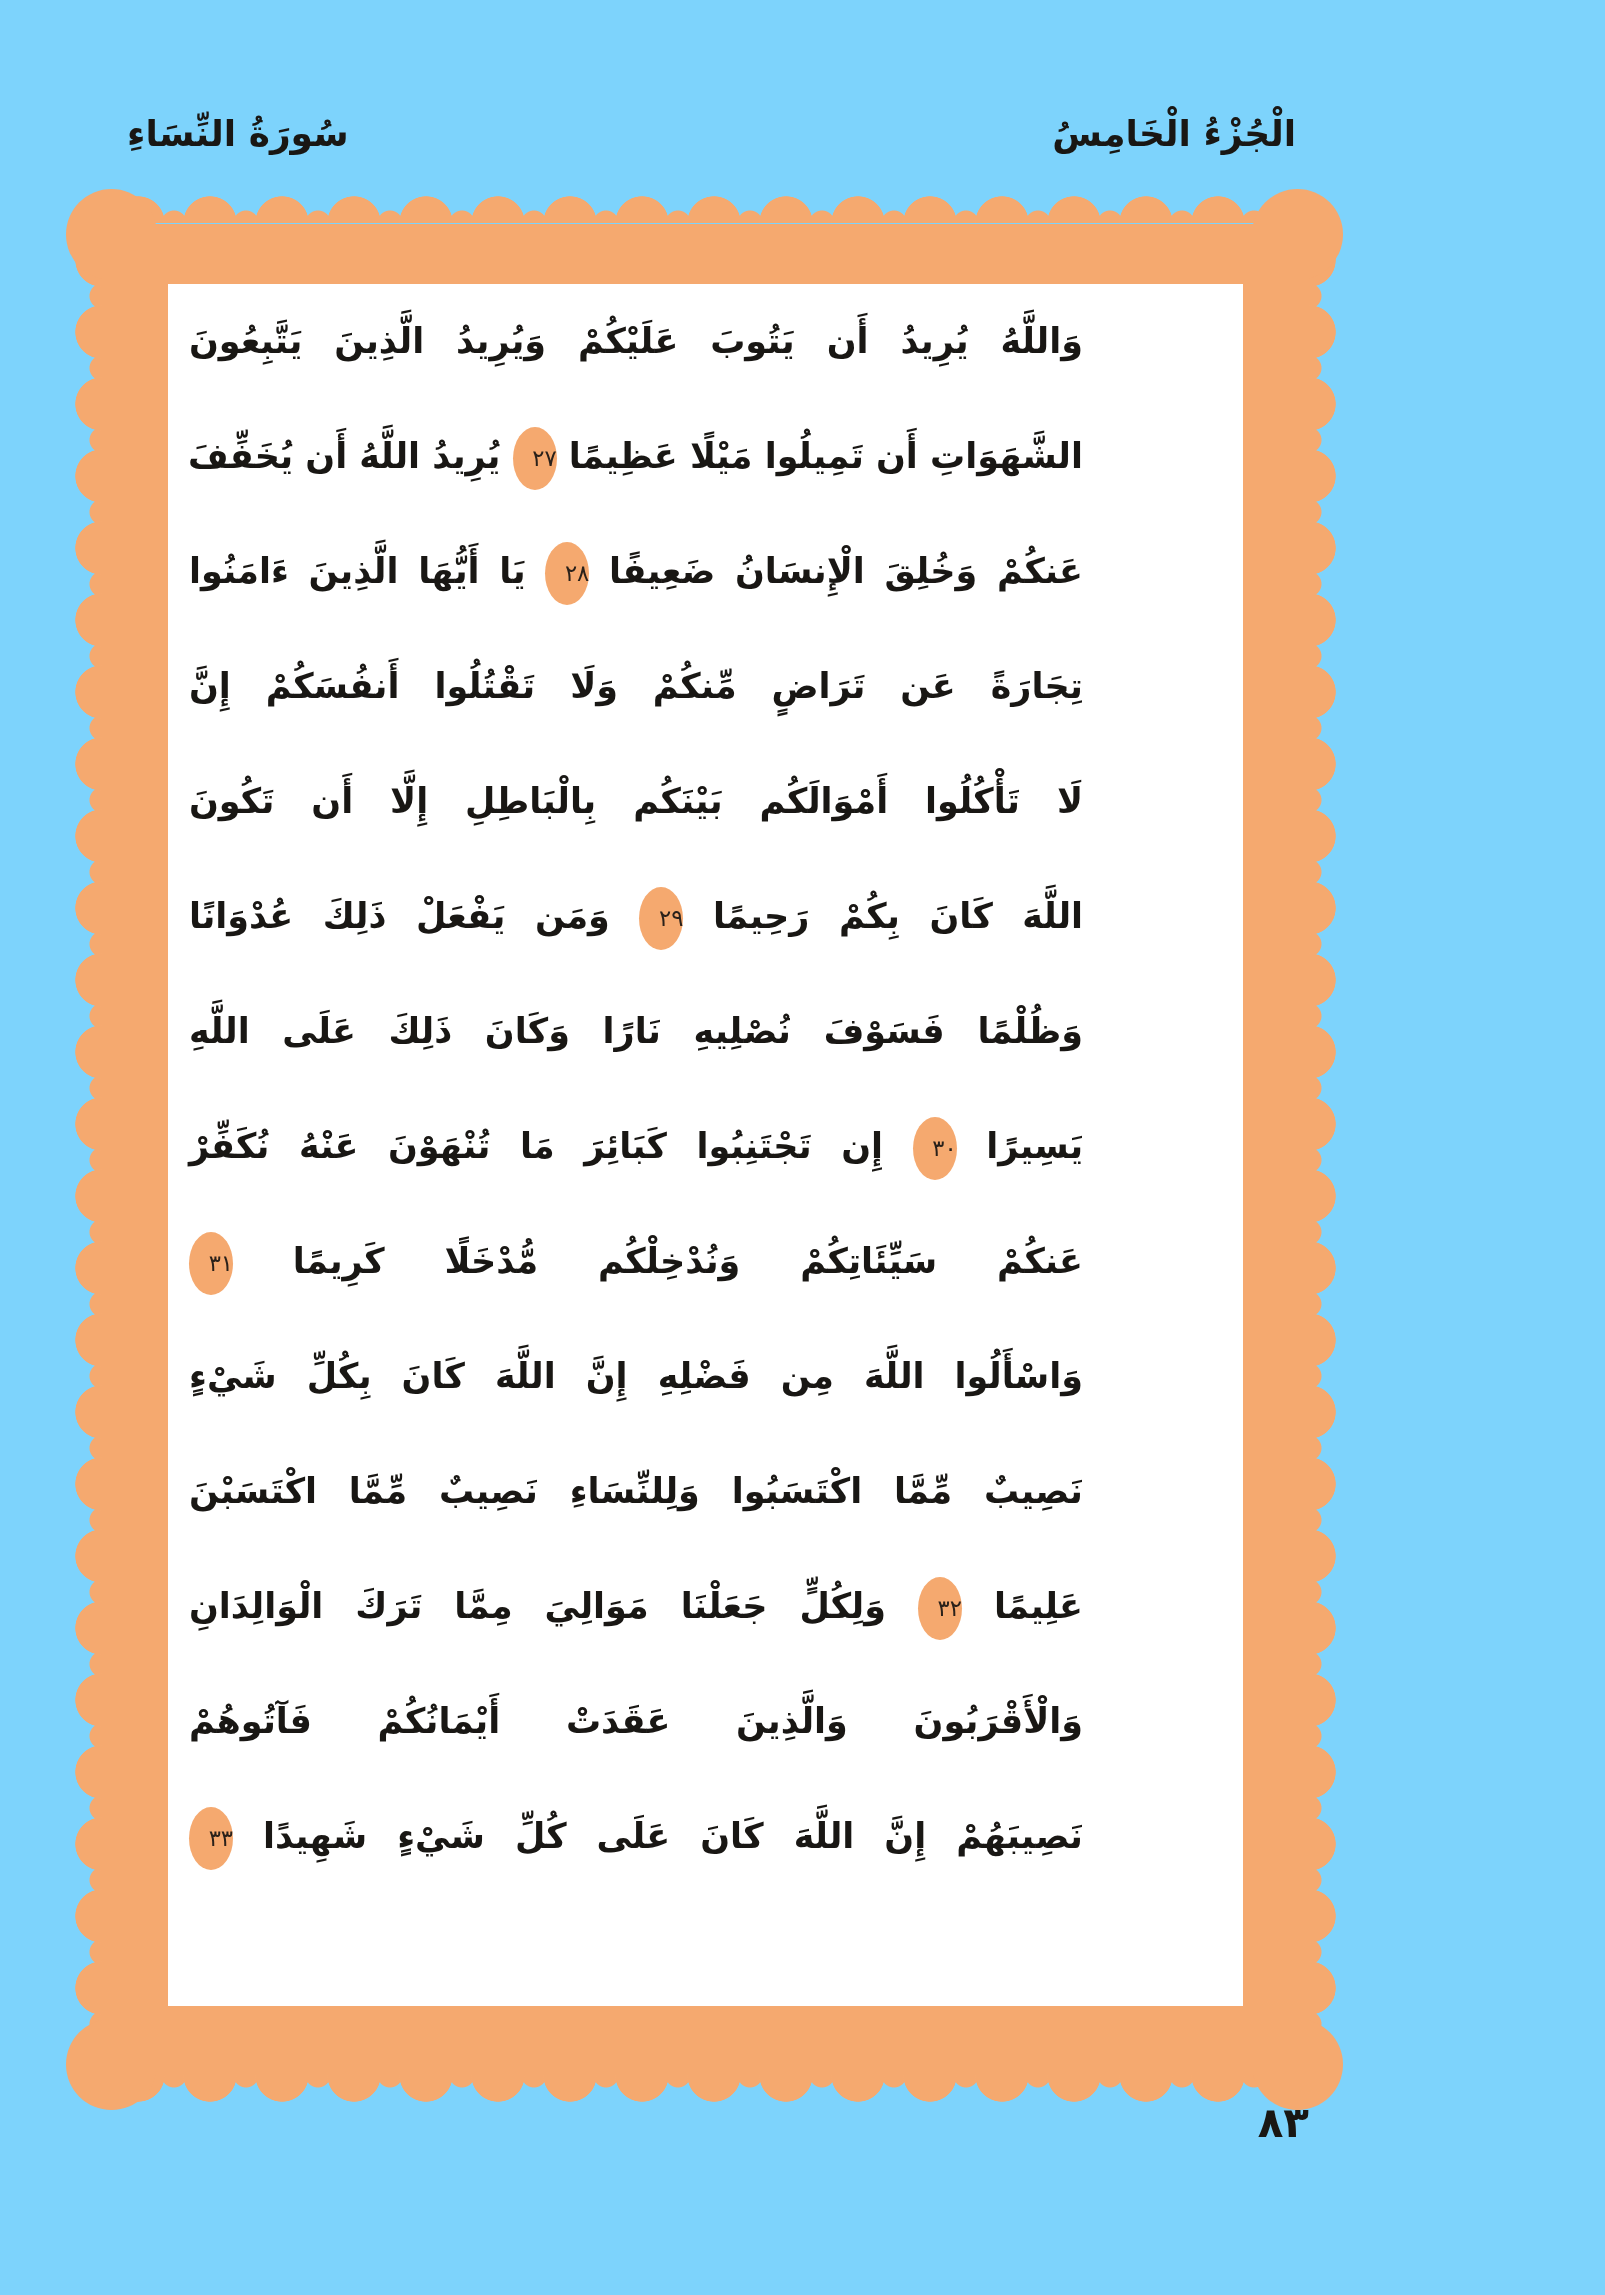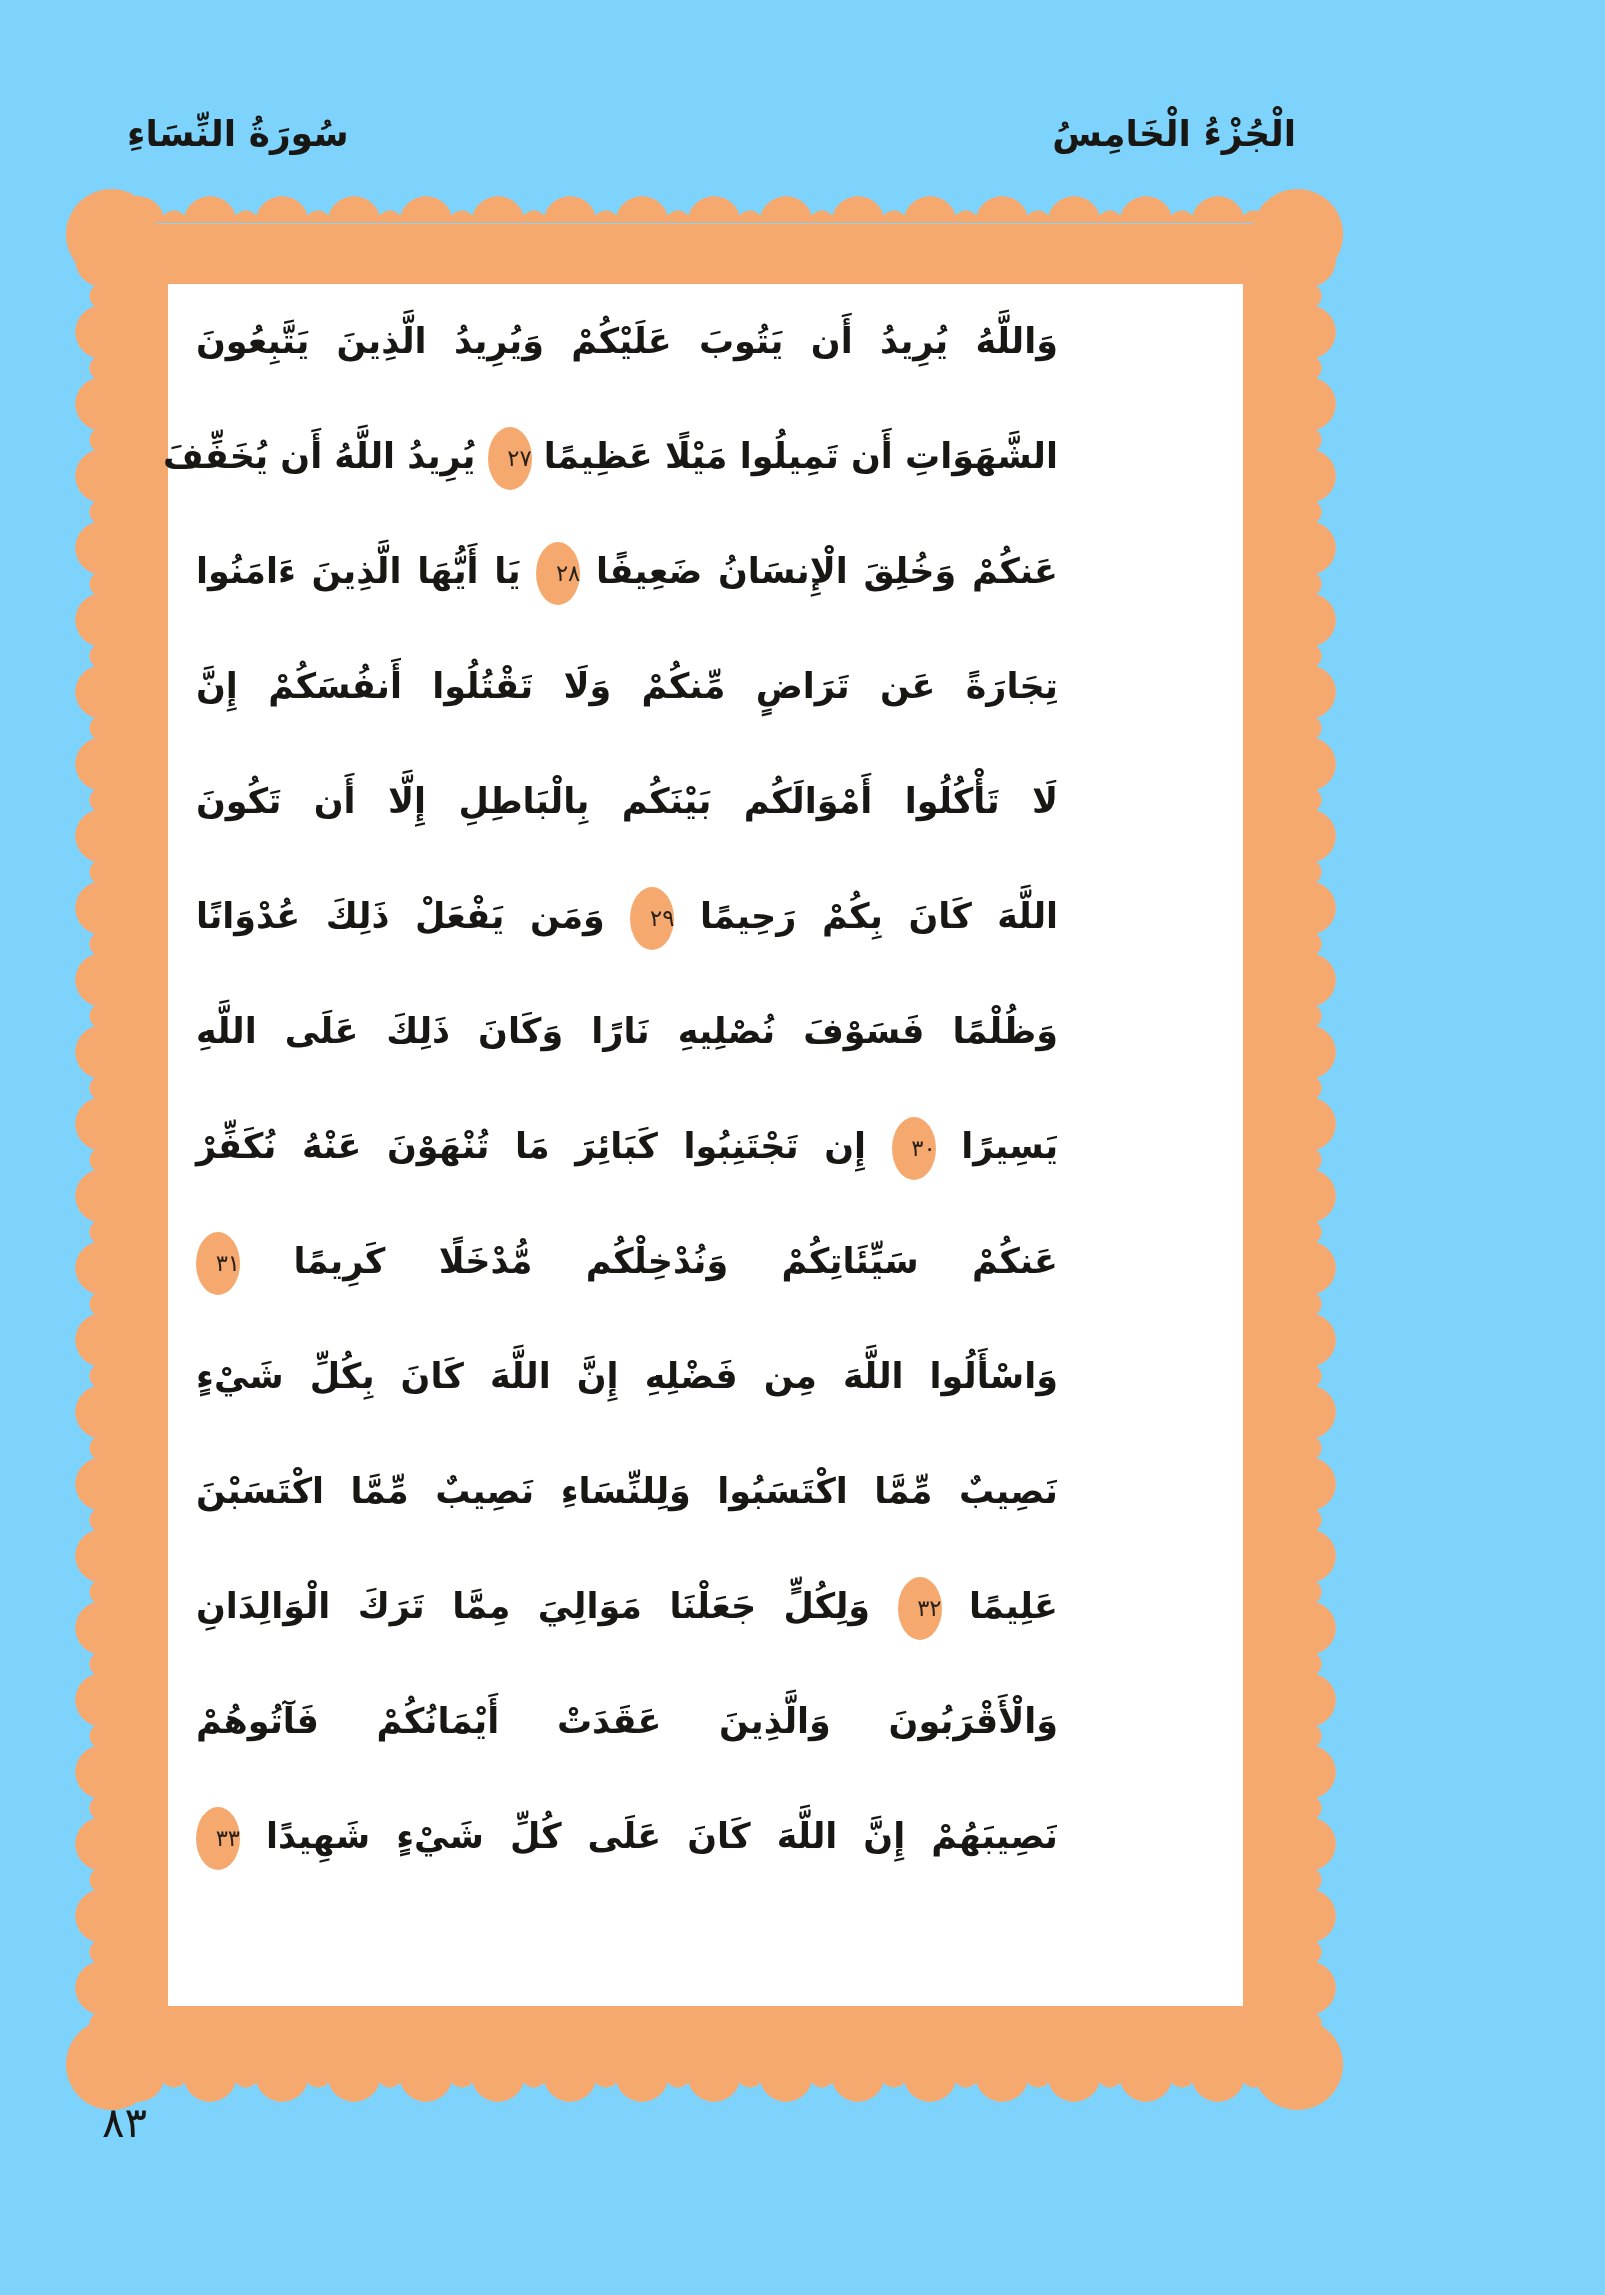--- a/index.html
+++ b/index.html
@@ -42,32 +42,32 @@
       radial-gradient(circle at 0px 36px, var(--c) 12px, rgba(0,0,0,0) 13px);
     background-size:27px 72px,27px 72px;background-position:0 0,0 36px;}
 
   .corner{position:absolute;width:91px;height:91px;border-radius:50%;background:var(--c);}
   .corner-tl{left:66px;top:189px;}
   .corner-tr{left:1252px;top:189px;}
   .corner-bl{left:66px;top:2019px;}
   .corner-br{left:1252px;top:2019px;}
 
   
-  .text-area{position:absolute;left:159px;top:284px;width:936px;height:1722px;
-    padding:0 37px;direction:rtl;color:var(--ink);}
+  .text-area{position:absolute;left:168px;top:284px;width:936px;height:1722px;
+    padding:0 21px;direction:rtl;color:var(--ink);}
   .line{height:115px;line-height:115px;font-size:35px;font-weight:bold;
     text-align:justify;text-align-last:justify;white-space:nowrap;overflow:visible;}
   .seg{display:inline;}
   .verse-marker{display:inline-block;width:44px;height:63px;border-radius:50% 50% 50% 50%;
     background:var(--c);color:var(--digit);font-size:22.7px;line-height:63px;
     text-align:center;vertical-align:middle;font-weight:normal;white-space:nowrap;}
 
   
-  .page-number{position:absolute;left:102px;top:2098px;width:1207px;text-align:left;
-    font-size:42px;font-weight:normal;color:var(--ink);direction:rtl;}
+  .page-number{position:absolute;left:102px;top:2098px;width:1207px;text-align:right;
+    font-size:42px;font-weight:bold;color:var(--ink);direction:rtl;}
 </style>
 </head>
 <body>
 
 <div class="page">
 
   <div class="surah-title">سُورَةُ النِّسَاءِ</div>
   <div class="juz-title">الْجُزْءُ الْخَامِسُ</div>
 
   <div>

